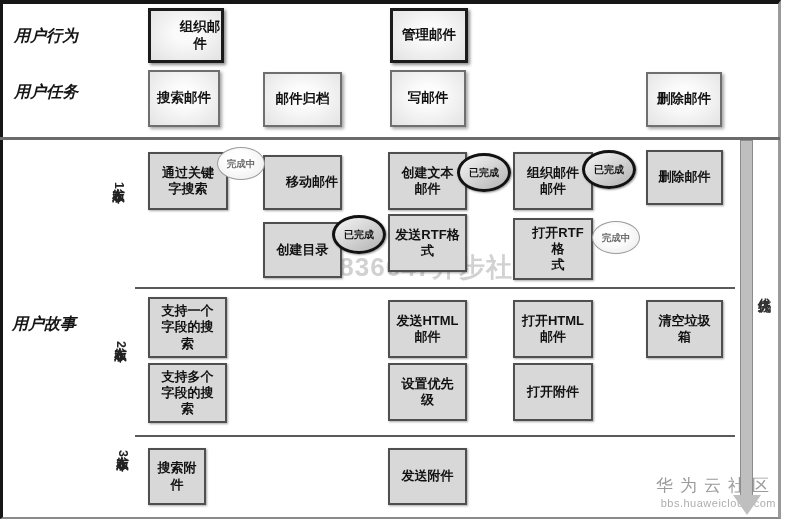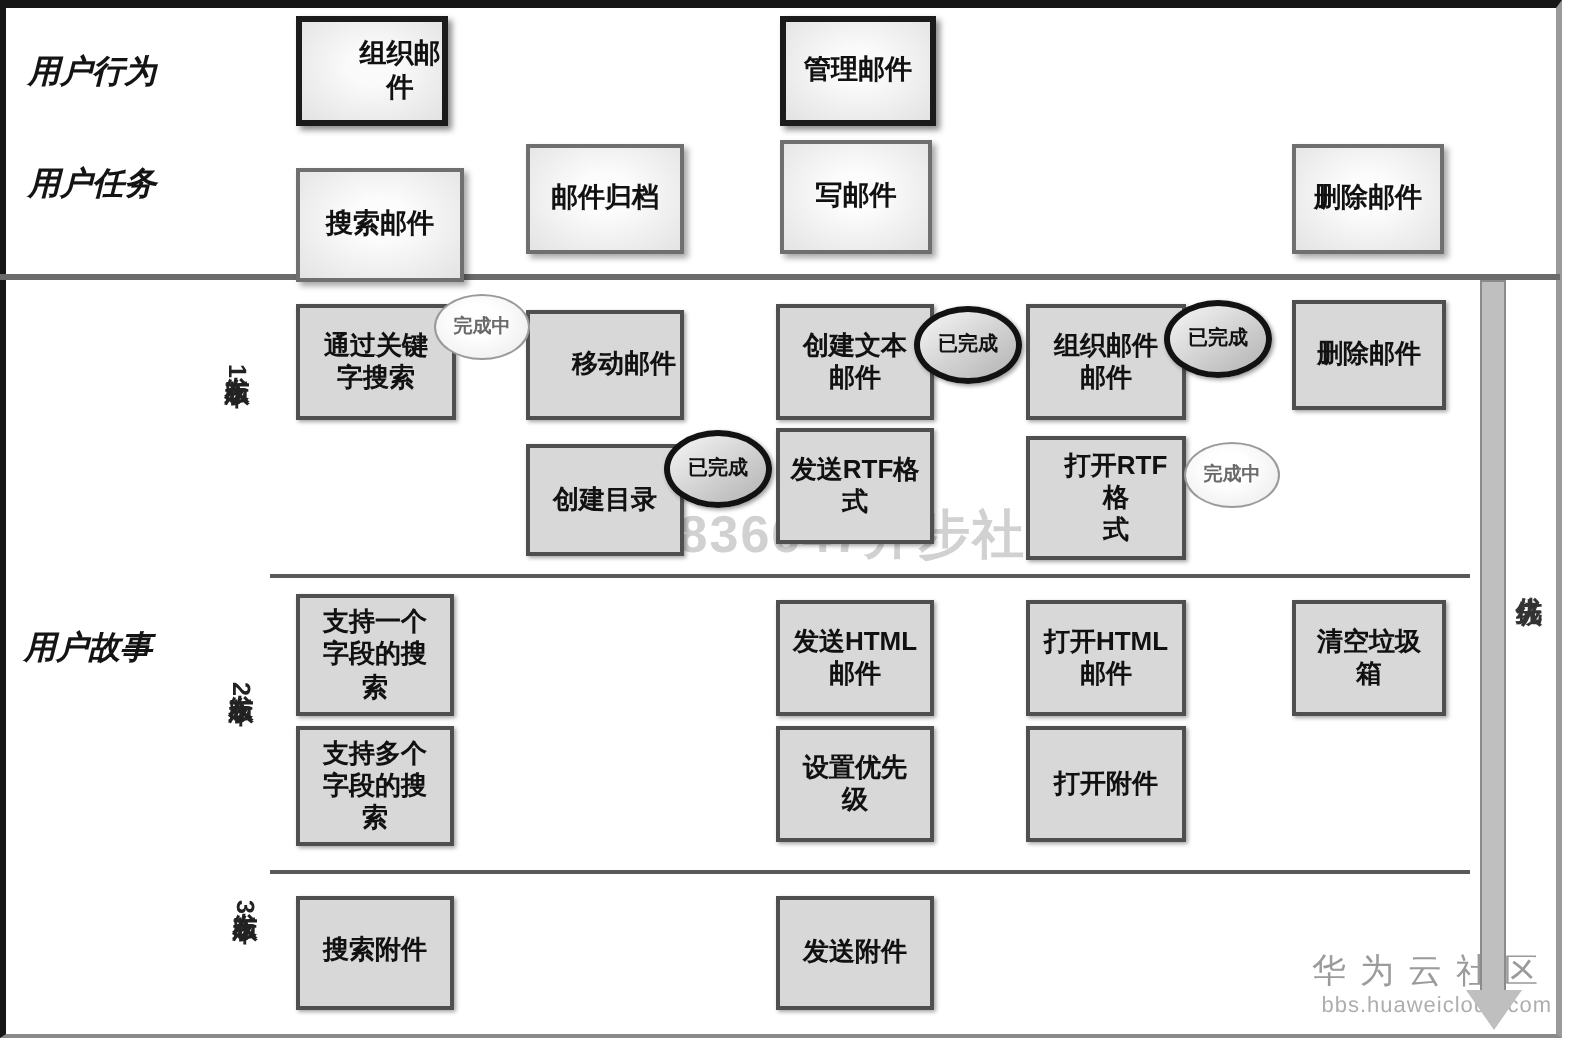--- a/index.html
+++ b/index.html
@@ -73,21 +73,21 @@
 
   <div id="wm-center">13814836647开步社区</div>
 
   <div class="rowlabel" style="left:14px;top:26px;">用户行为</div>
   <div class="rowlabel" style="left:14px;top:82px;">用户任务</div>
   <div class="rowlabel" style="left:12px;top:314px;">用户故事</div>
 
   <div class="bigbox" style="left:148px;top:8px;width:76px;height:55px;padding-left:28px;">组织邮件</div>
   <div class="bigbox" style="left:390px;top:8px;width:78px;height:55px;">管理邮件</div>
 
-  <div class="taskbox" style="left:148px;top:84px;width:84px;height:57px;">搜索邮件</div>
+  <div class="taskbox" style="left:148px;top:70px;width:72px;height:57px;">搜索邮件</div>
   <div class="taskbox" style="left:263px;top:72px;width:79px;height:55px;">邮件归档</div>
   <div class="taskbox" style="left:390px;top:70px;width:76px;height:57px;">写邮件</div>
   <div class="taskbox" style="left:646px;top:72px;width:76px;height:55px;">删除邮件</div>
 
   <div class="divider" style="left:0;top:137px;width:780px;height:3px;"></div>
   <div class="divider" style="left:135px;top:287px;width:600px;height:2px;background:#5a5a5a;"></div>
   <div class="divider" style="left:135px;top:435px;width:600px;height:2px;background:#5a5a5a;"></div>
 
   <div class="vlabel" style="left:112px;top:178px;">发布版本1</div>
   <div class="vlabel" style="left:114px;top:337px;">发布版本2</div>
@@ -122,21 +122,21 @@
 邮件</div>
   <div class="card" style="left:646px;top:300px;width:77px;height:58px;">清空垃圾
 箱</div>
   <div class="card" style="left:148px;top:363px;width:79px;height:60px;">支持多个
 字段的搜
 索</div>
   <div class="card" style="left:388px;top:363px;width:79px;height:58px;">设置优先
 级</div>
   <div class="card" style="left:513px;top:363px;width:80px;height:58px;">打开附件</div>
 
-  <div class="card" style="left:148px;top:448px;width:79px;height:57px;font-family:Liberation Mono, monospace;">搜索附件</div>
+  <div class="card" style="left:148px;top:448px;width:58px;height:57px;">搜索附件</div>
   <div class="card" style="left:388px;top:448px;width:79px;height:57px;">发送附件</div>
 
   <div id="prio-shaft"></div>
   <div id="prio-head"></div>
   <div class="vlabel" style="left:758px;top:288px;font-size:13px;color:#333;">优先级</div>
 
   <div id="wm-footer">
     <div class="l1">华为云社区</div>
     <div class="l2">bbs.huaweicloud.com</div>
   </div>

